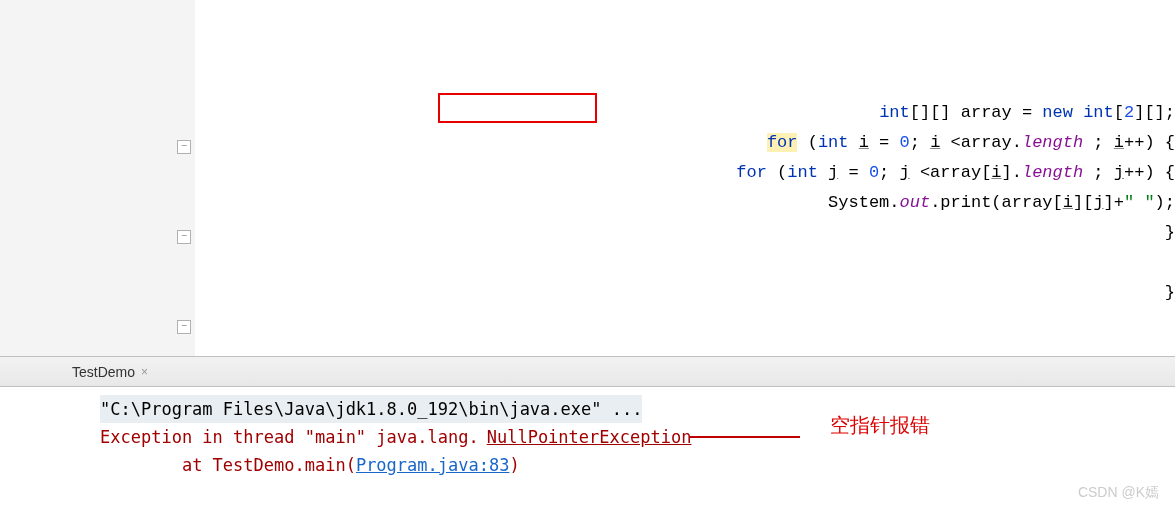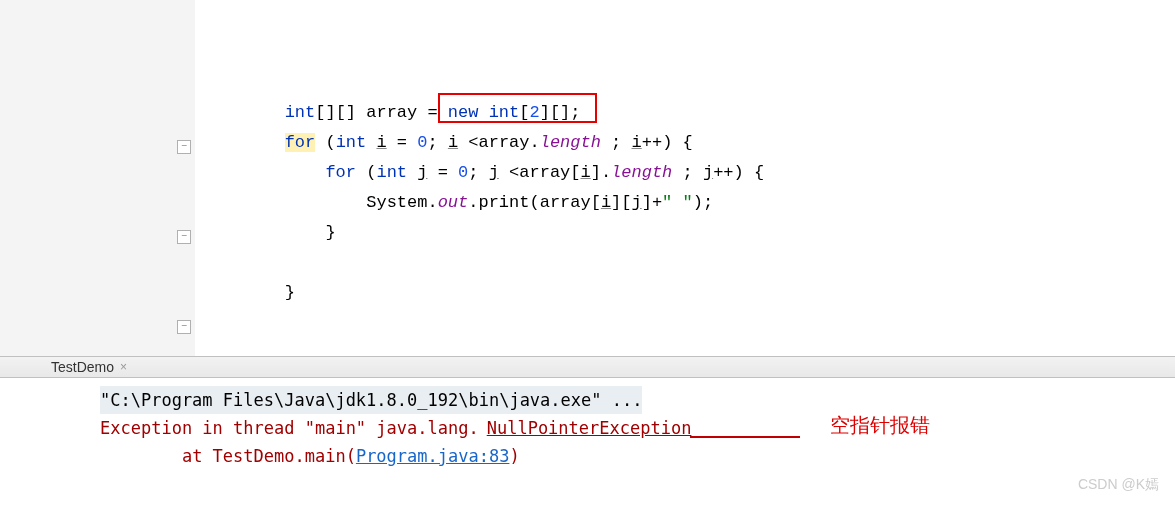--- a/index.html
+++ b/index.html
@@ -46,44 +46,45 @@
       background: #ffffff;
       position: relative;
       padding-left: 8px;
     }
     .code-line {
       height: 30px;
       line-height: 30px;
       white-space: pre;
       font-size: 17px;
       color: #000;
+      text-align: right;
     }
     .hl-line {
       background: #fffae3;
     }
     .kw { color: #0033b3; }
     .num { color: #1750eb; }
     .field { color: #871094; font-style: italic; }
     .str { color: #067d17; }
     .under { text-decoration: underline; text-decoration-color: #888; }
     .for-hl { background: #fff0b3; }
     .red-box {
       position: absolute;
       border: 2px solid #e60000;
       height: 30px;
       pointer-events: none;
     }
     .tabbar {
-      height: 22px;
+      height: 31px;
       background: linear-gradient(#f2f2f2, #e8e8e8);
       border-top: 1px solid #c0c0c0;
       border-bottom: 1px solid #c0c0c0;
       display: flex;
       align-items: center;
-      padding-left: 41px;
+      padding-left: 62px;
     }
     .tab {
       display: flex;
       align-items: center;
       height: 100%;
       padding: 0 10px;
       font-size: 14px;
       color: #333;
       font-family: Arial, sans-serif;
     }
@@ -116,21 +117,21 @@
     }
     .annotation {
       position: absolute;
       color: #dd0000;
       font-family: "SimSun", "Microsoft YaHei", sans-serif;
       font-size: 20px;
     }
     .watermark {
       position: absolute;
       right: 16px;
-      bottom: 19px;
+      bottom: 11px;
       color: #ccc;
       font-size: 14px;
       font-family: Arial, sans-serif;
     }
     .editor-wrap {
       position: relative;
     }
   </style>
 </head>
 <body>

